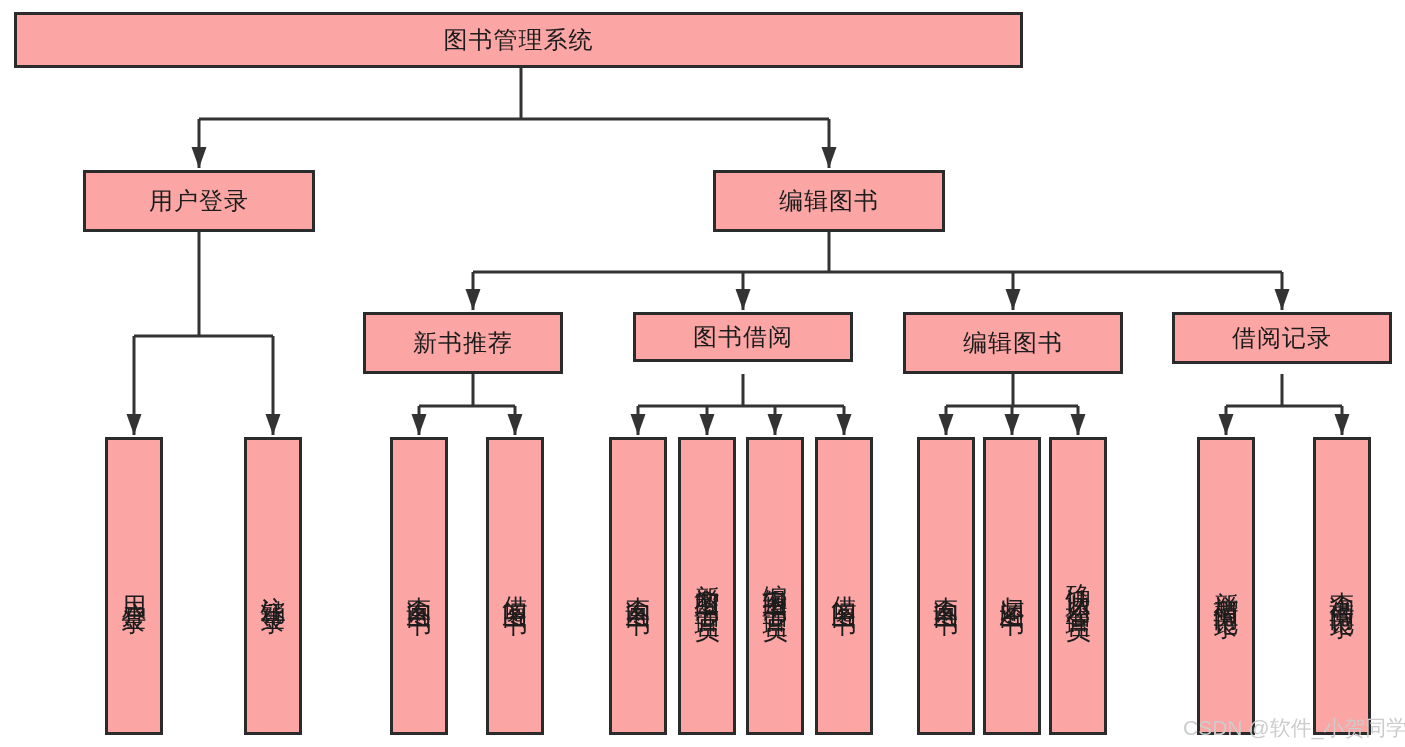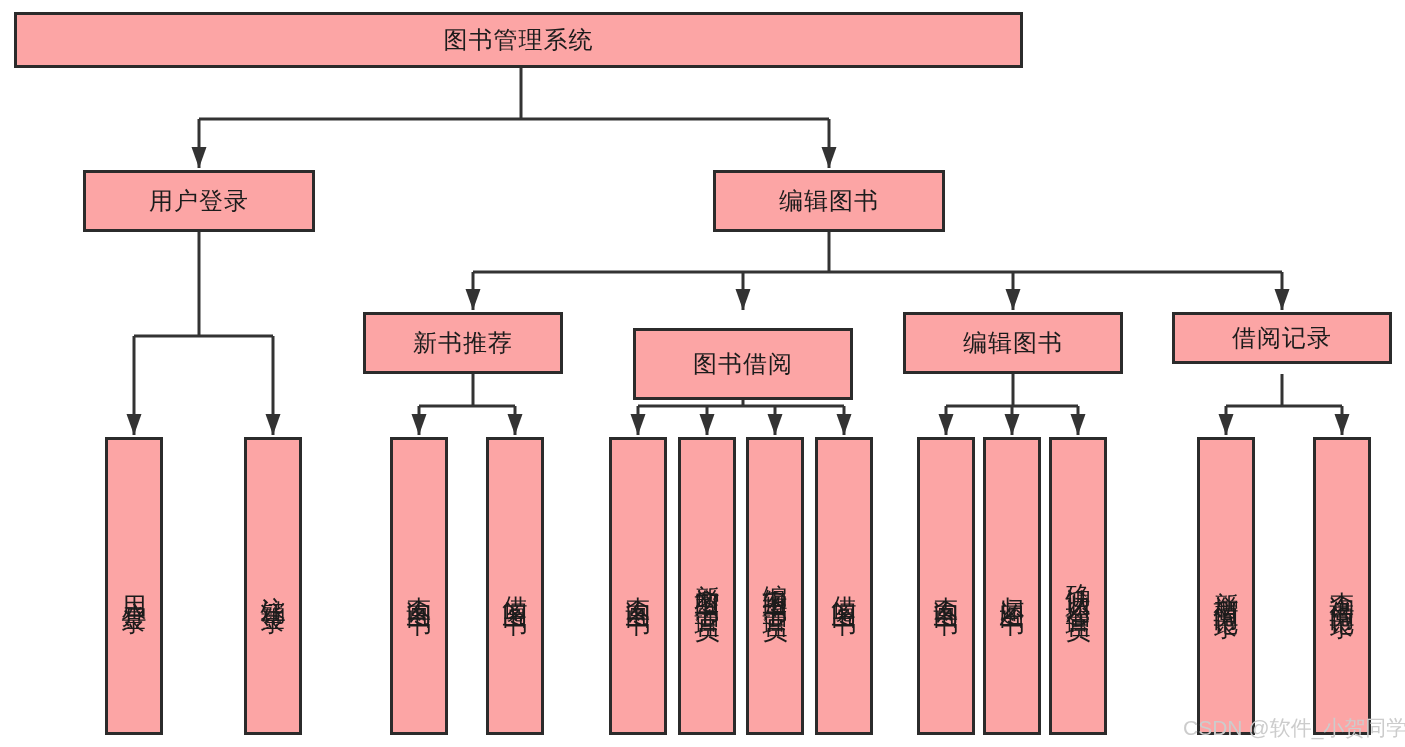--- a/index.html
+++ b/index.html
@@ -106,21 +106,21 @@
       <path d="M1342 406 V435" marker-end="url(#arrow)"></path>
     </g>
   </svg>
 
   <div class="node hnode" style="left:14px; top:12px; width:1009px; height:56px;">图书管理系统</div>
 
   <div class="node hnode" style="left:83px; top:170px; width:232px; height:62px;">用户登录</div>
   <div class="node hnode" style="left:713px; top:170px; width:232px; height:62px;">编辑图书</div>
 
   <div class="node hnode" style="left:363px; top:312px; width:200px; height:62px;">新书推荐</div>
-  <div class="node hnode" style="left:633px; top:312px; width:220px; height:72px;margin-top:16px;">图书借阅</div>
+  <div class="node hnode" style="left:633px; top:312px; width:220px; height:50px;">图书借阅</div>
   <div class="node hnode" style="left:903px; top:312px; width:220px; height:62px;">编辑图书</div>
   <div class="node hnode" style="left:1172px; top:312px; width:220px; height:52px;">借阅记录</div>
 
   <div class="node vnode" style="left:105px; top:437px;">用户登录</div>
   <div class="node vnode" style="left:244px; top:437px;">注销登录</div>
 
   <div class="node vnode" style="left:390px; top:437px;">查询图书</div>
   <div class="node vnode" style="left:486px; top:437px;">借阅图书</div>
 
   <div class="node vnode" style="left:609px; top:437px;">查询图书</div>

